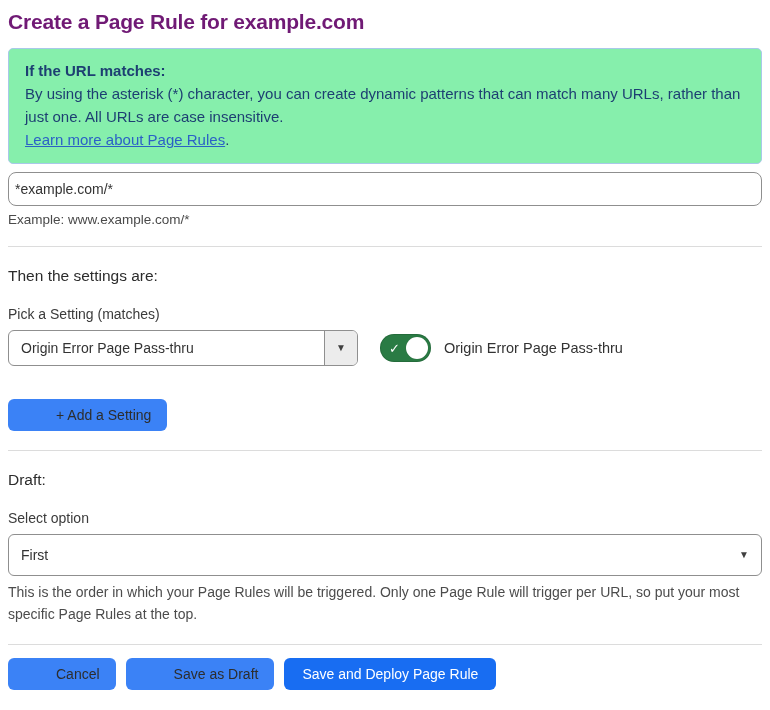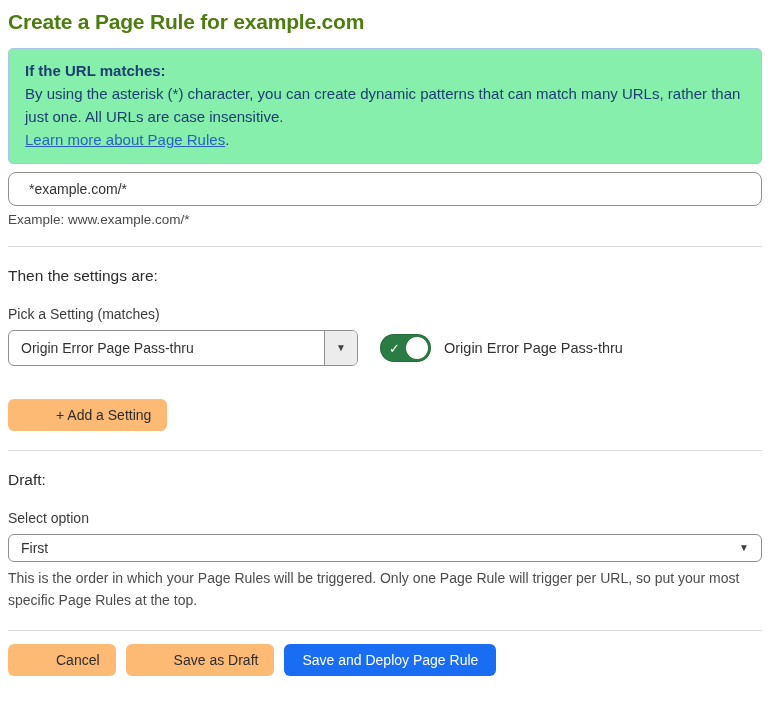--- a/index.html
+++ b/index.html
@@ -6,21 +6,21 @@
   html, body { margin: 0; padding: 0; }
   body {
     width: 770px; height: 710px;
     background: #ffffff;
     font-family: "Liberation Sans", "DejaVu Sans", sans-serif;
     color: #2f2f2f;
     padding: 8px;
     overflow: hidden;
   }
   h1.page-title {
-    font-size: 21px; font-weight: 700; color: #4d7c0f;
+    font-size: 21px; font-weight: 700; color: #701a75;
     margin: 2px 0 0; letter-spacing: -0.2px;
   }
   .info-box {
     margin-top: 14px;
     background: #86efac;
     border: 1px solid #a9c8e9;
     border-radius: 5px;
     padding: 10px 16px 12px;
     color: #1d3f72;
     font-size: 15px;
@@ -28,21 +28,21 @@
   }
   .info-box p { margin: 0; }
   .info-heading { font-weight: 700; }
   .info-link { color: #2b61c6; text-decoration: underline; cursor: pointer; }
   .info-link-suffix { color: #1d3f72; }
 
   .field-label { display: block; margin-top: 21px; font-size: 14px; color: #3b3b3b; }
   .text-input {
     display: block; width: 100%; height: 34px; margin-top: 8px;
     border: 1px solid #8f8f8f; border-radius: 8px;
-    padding: 0 20px; font-size: 14px; color: #333;
+    padding: 0 6px; font-size: 14px; color: #333;
     font-family: inherit; background: #fff; outline: none;
   }
   .field-helper { margin: 6px 0 0; font-size: 13.5px; color: #4a4a4a; }
 
   hr.divider { border: none; border-top: 1px solid #dcdcdc; margin: 19px 0 0; }
 
   .section-heading { font-size: 15.5px; font-weight: 400; color: #2c2c2c; margin: 20px 0 0; }
 
   .setting-row { display: flex; align-items: center; margin-top: 8px; }
   .dropdown {
@@ -71,26 +71,26 @@
     position: absolute; right: 3px; top: 3px; width: 22px; height: 22px;
     background: #ffffff; border-radius: 50%;
     box-shadow: 0 0 1px rgba(0,0,0,0.25);
   }
   .toggle-label { margin-left: 13px; font-size: 14.5px; color: #333; }
 
   .btn {
     font-family: inherit; font-size: 14px; border: none; border-radius: 6px;
     padding: 8px 16px; cursor: pointer; line-height: 16px;
   }
-  .btn-gray { background: #fdba74; color: #2d2d2d; padding-left: 48px; }
+  .btn-gray { background: #3b82f6; color: #2d2d2d; padding-left: 48px; }
   .btn-blue { background: #186df2; color: #ffffff; padding: 8px 18px; }
   .add-setting { margin-top: 33px; }
 
   .select-box {
-    margin-top: 8px; height: 28px; width: 100%;
+    margin-top: 8px; height: 42px; width: 100%;
     border: 1px solid #8f8f8f; border-radius: 6px; background: #fff;
     display: flex; align-items: center; justify-content: space-between;
     padding: 0 12px; font-size: 14px; color: #333; cursor: pointer;
   }
   .order-helper { margin: 5px 0 11px; font-size: 14px; line-height: 22px; color: #4c4c4c; }
 
   .footer-actions { display: flex; gap: 10px; margin-top: 13px; align-items: center; }
 </style>
 </head>
 <body>

